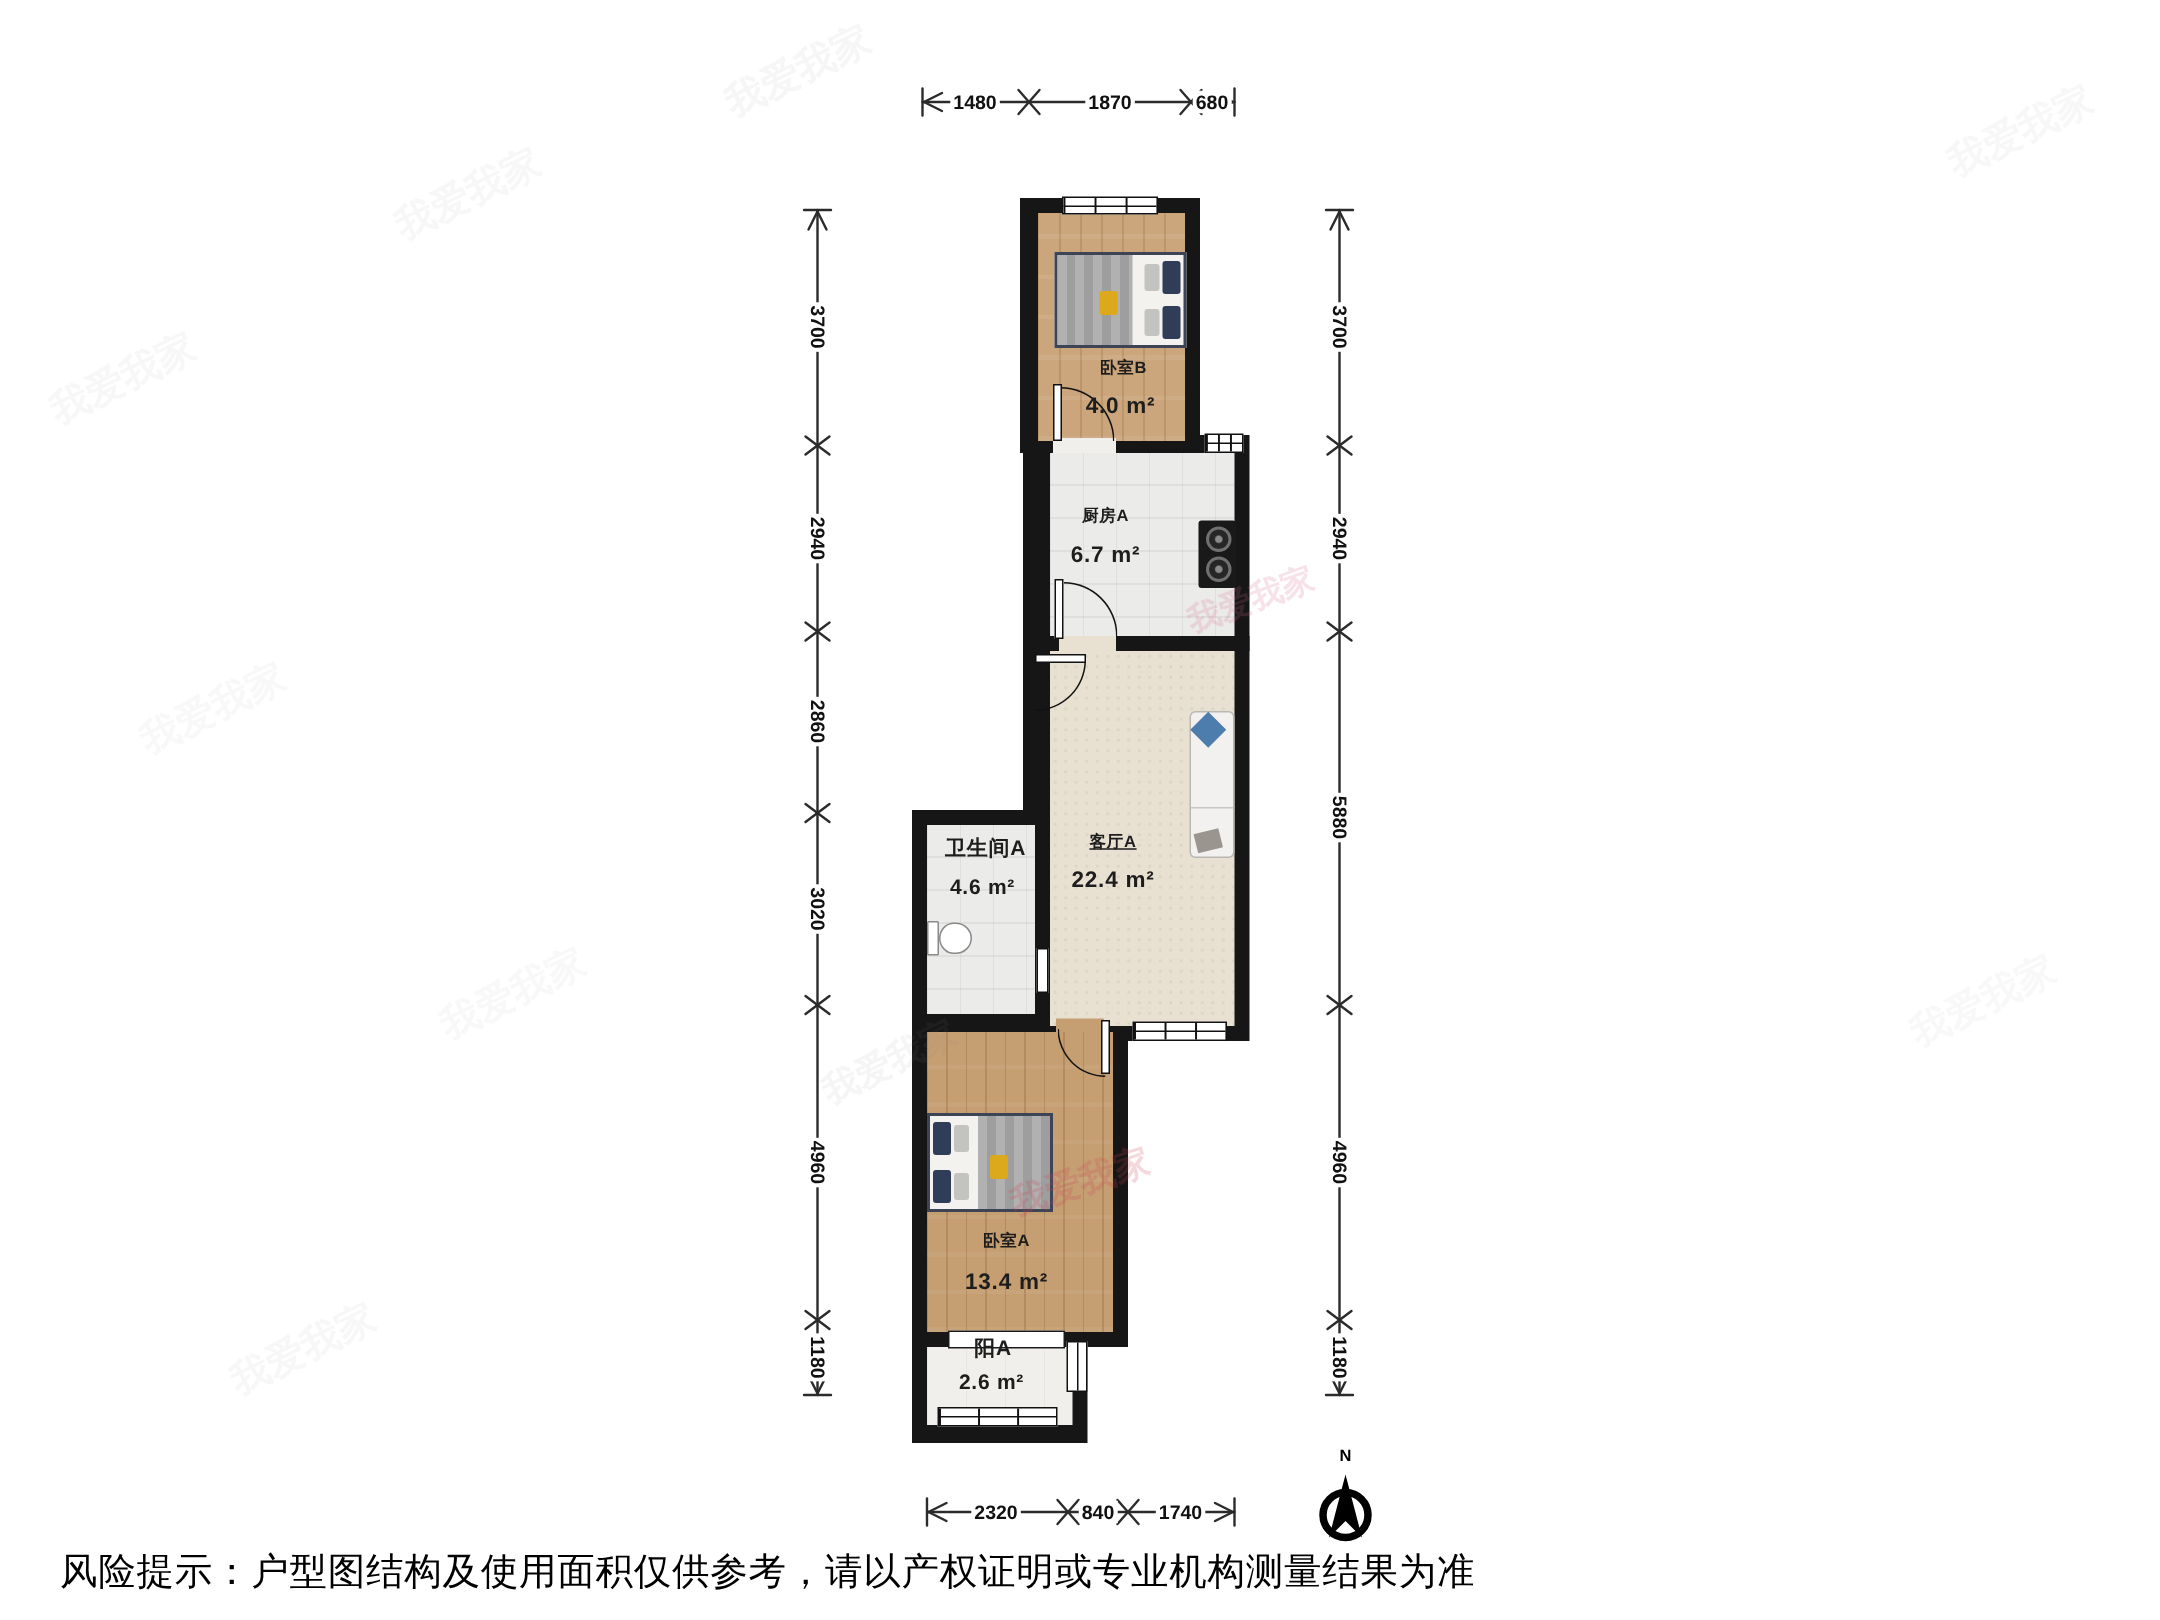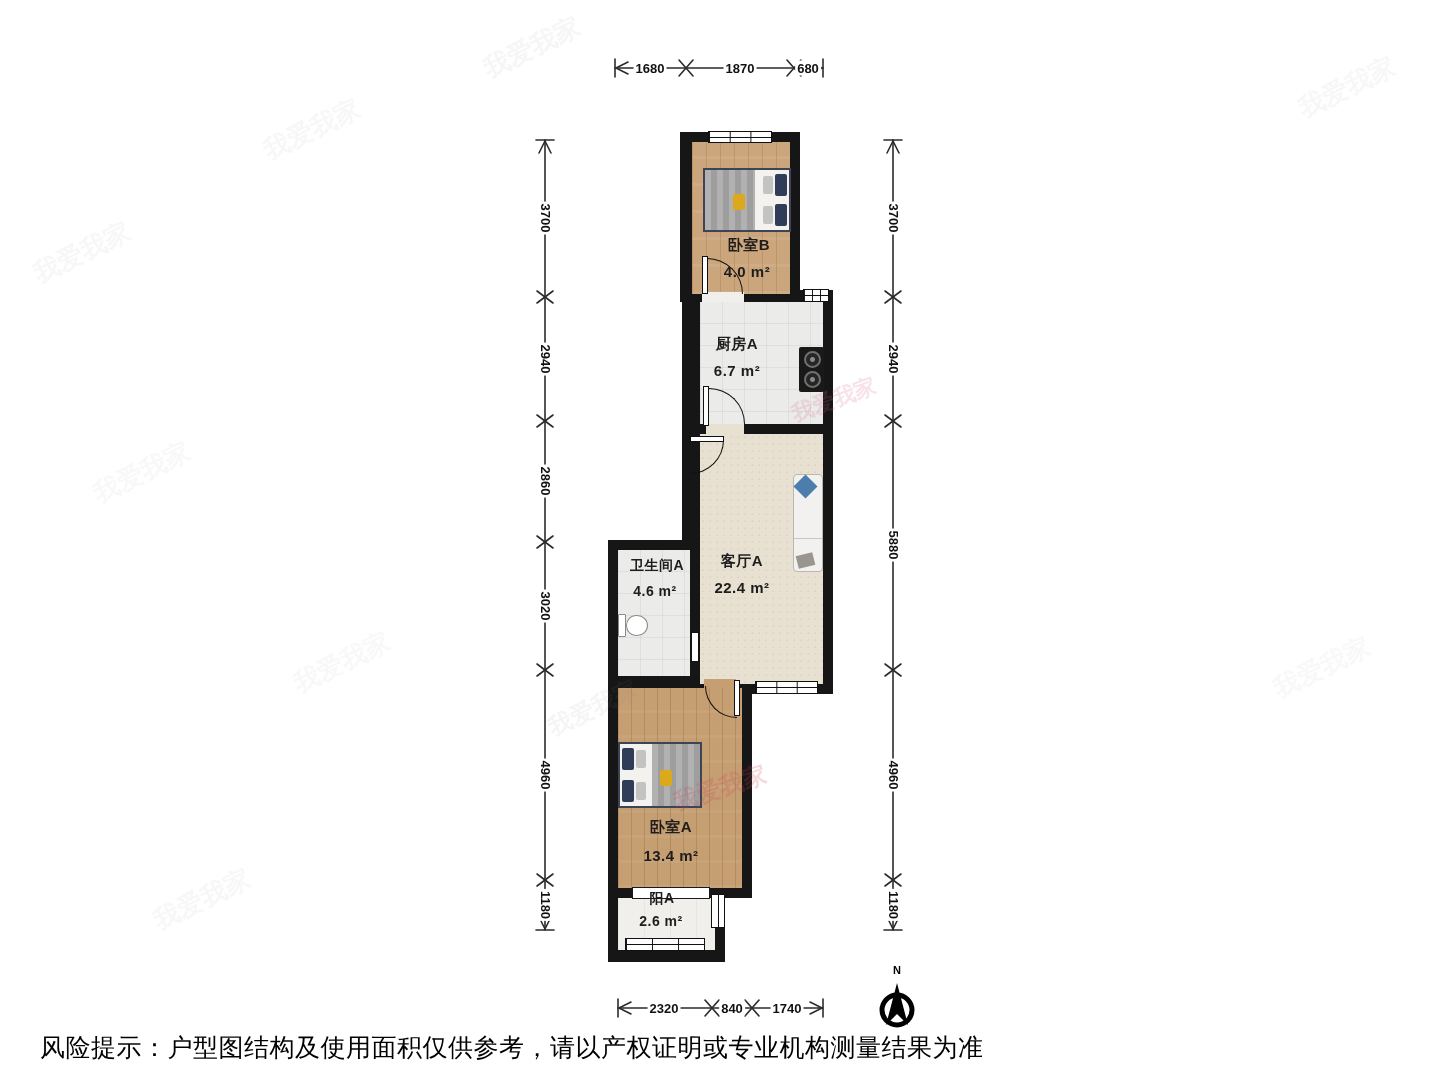--- a/index.html
+++ b/index.html
@@ -54,21 +54,21 @@
   .sofa-pillow-blue { position:absolute; background:#4d7dad; transform:rotate(45deg); }
   .sofa-pillow-grey { position:absolute; background:#9a968f; transform:rotate(-14deg); }
   .stove { position:absolute; background:#191919; border-radius:2px; }
   .burner { position:absolute; width:17px; height:17px; border-radius:50%; border:2px solid #707070;
             background:radial-gradient(#8a8a8a 2px,#262626 3px); }
   .toilet-tank { position:absolute; background:#fff; border:1px solid #8a8a8a; border-radius:1px; }
   .toilet-bowl { position:absolute; background:#fff; border:1px solid #8a8a8a; border-radius:45% 50% 50% 45% / 50%; }
 
   
   .room-label, .room-area { position:absolute; transform:translate(-50%,-50%); white-space:nowrap;
-      color:#1d1d1d; font-weight:bold; font-size:15px; letter-spacing:0.5px; }
+      color:#1d1d1d; font-weight:bold; font-size:11px; letter-spacing:0.5px; }
   .room-area { font-size:15px; }
   .small-label { font-size:14px; }
 
   .dim-label { position:absolute; background:#fff; color:#111; font-weight:bold; font-size:13px;
       padding:0 2px; transform:translate(-50%,-50%); white-space:nowrap; line-height:15px; }
   .dim-label.v { transform:translate(-50%,-50%) rotate(90deg); }
 
   .dims-svg { position:absolute; left:0; top:0; }
 
   
@@ -164,21 +164,21 @@
   <div class="wm" style="left:1295px;top:70px;color:#8a8a8a;opacity:.06;font-size:26px;">我爱我家</div>
   <div class="wm" style="left:1270px;top:650px;color:#8a8a8a;opacity:.05;font-size:26px;">我爱我家</div>
   <div class="wm" style="left:545px;top:692px;color:#8a8a8a;opacity:.08;font-size:24px;">我爱我家</div>
   <div class="wm" style="left:790px;top:385px;color:#d4668a;opacity:.18;font-size:22px;transform:rotate(-20deg);">我爱我家</div>
   <div class="wm" style="left:672px;top:772px;color:#cc4455;opacity:.20;font-size:24px;transform:rotate(-18deg);">我爱我家</div>
 
   <div class="room-label" style="left:749px;top:245px;">卧室B</div>
   <div class="room-area" style="left:747px;top:271px;">4.0 m²</div>
   <div class="room-label" style="left:737px;top:344px;">厨房A</div>
   <div class="room-area" style="left:737px;top:370px;">6.7 m²</div>
-  <div class="room-label" style="left:742px;top:561px;">客厅A</div>
+  <div class="room-label" style="left:742px;top:561px;text-decoration:underline;">客厅A</div>
   <div class="room-area" style="left:742px;top:587px;">22.4 m²</div>
   <div class="room-label small-label" style="left:657px;top:566px;">卫生间A</div>
   <div class="room-area small-label" style="left:655px;top:591px;">4.6 m²</div>
   <div class="room-label" style="left:671px;top:827px;">卧室A</div>
   <div class="room-area" style="left:671px;top:855px;">13.4 m²</div>
   <div class="room-label small-label" style="left:662px;top:899px;">阳A</div>
   <div class="room-area small-label" style="left:661px;top:921px;">2.6 m²</div>
 
   <svg class="dims-svg" width="1440" height="1080">
     <g stroke="#2b2b2b" stroke-width="1.6" stroke-linecap="round" fill="none">
@@ -236,21 +236,21 @@
         <line x1="885" y1="303" x2="901" y2="291"></line>
       <line x1="885" y1="415" x2="901" y2="427"></line>
         <line x1="885" y1="427" x2="901" y2="415"></line>
       <line x1="885" y1="664" x2="901" y2="676"></line>
         <line x1="885" y1="676" x2="901" y2="664"></line>
       <line x1="885" y1="874" x2="901" y2="886"></line>
         <line x1="885" y1="886" x2="901" y2="874"></line>
     </g>
   </svg>
 
-  <div class="dim-label" style="left:650px;top:68px;">1680</div>
+  <div class="dim-label" style="left:650px;top:68px;">1480</div>
   <div class="dim-label" style="left:740px;top:68px;">1870</div>
   <div class="dim-label" style="left:808px;top:68px;">680</div>
   <div class="dim-label" style="left:664px;top:1008px;">2320</div>
   <div class="dim-label" style="left:732px;top:1008px;">840</div>
   <div class="dim-label" style="left:787px;top:1008px;">1740</div>
   <div class="dim-label v" style="left:545px;top:218px;">3700</div>
   <div class="dim-label v" style="left:545px;top:359px;">2940</div>
   <div class="dim-label v" style="left:545px;top:481px;">2860</div>
   <div class="dim-label v" style="left:545px;top:606px;">3020</div>
   <div class="dim-label v" style="left:545px;top:775px;">4960</div>

